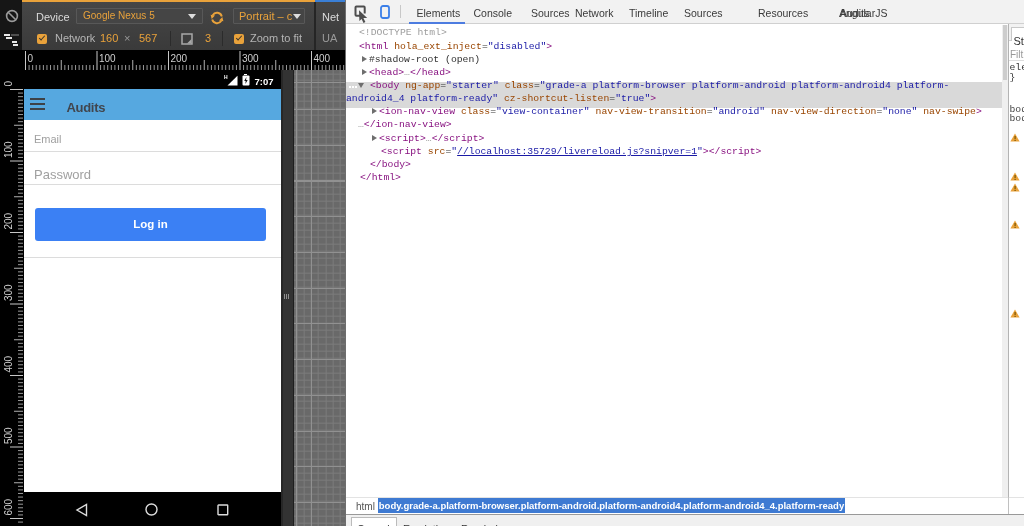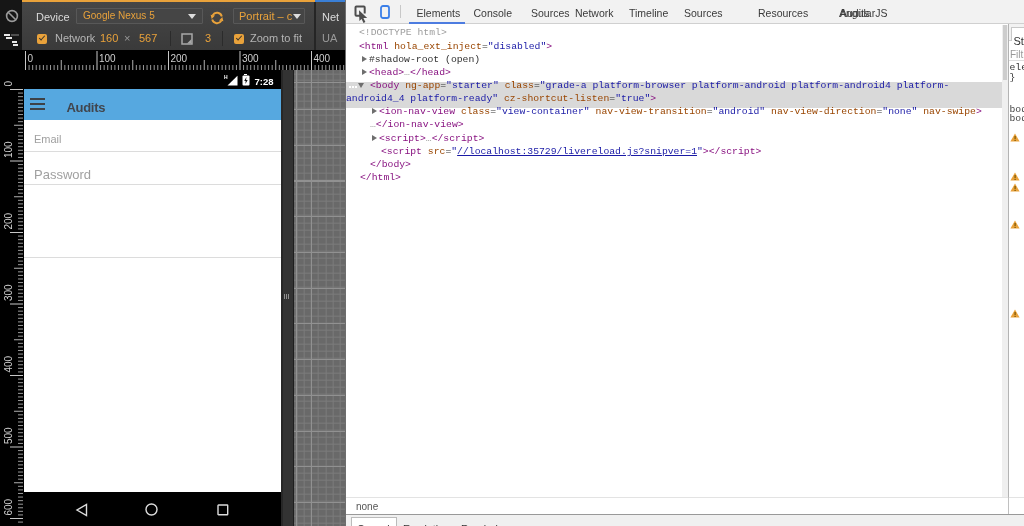--- a/index.html
+++ b/index.html
@@ -309,33 +309,34 @@
 <div class="abs" style="left:23.5px;top:70px;width:257px;height:19px;background:#000"></div>
 <div class="abs" style="left:224px;top:73.5px;font-size:5px;color:#fff;font-weight:bold">H</div>
 <svg class="abs" style="left:226.5px;top:75px" width="11" height="11">
       <path d="M0.5 10.5 L10.5 10.5 L10.5 0.8 Z" fill="#fff"></path>
     </svg>
 <div class="abs" style="left:243.5px;top:73.5px;width:3px;height:1.5px;background:#fff"></div>
 <svg class="abs" style="left:241.5px;top:74.5px" width="8" height="11">
   <rect x="0.5" y="0.5" width="7" height="10" rx="1" fill="#fff"></rect>
   <path d="M4.4 2 L2.2 6 L3.7 6 L3.4 9 L5.7 5 L4.1 5 Z" fill="#111"></path>
 </svg>
-<div class="abs" style="left:254.5px;top:75.5px;font-size:9.5px;font-weight:bold;color:#fff">7:28</div>
+<div class="abs" style="left:254.5px;top:75.5px;font-size:9.5px;font-weight:bold;color:#fff">7:07</div>
 
 <div class="abs" style="left:23.5px;top:89px;width:257px;height:31.4px;background:#56a8e0"></div>
 <div class="abs" style="left:29.8px;top:98.3px;width:15px;height:2.2px;background:#3d4248"></div>
 <div class="abs" style="left:29.8px;top:102.9px;width:15px;height:2.2px;background:#3d4248"></div>
 <div class="abs" style="left:29.8px;top:107.5px;width:15px;height:2.2px;background:#3d4248"></div>
 <div class="abs" style="left:66.5px;top:99.6px;font-size:13px;font-weight:bold;color:#41464e;letter-spacing:-0.3px">Audits</div>
 
 <div class="abs" style="left:23.5px;top:120.4px;width:257px;height:371.6px;background:#fff"></div>
 <div class="abs" style="left:34px;top:133px;font-size:11px;color:#a0a0a0">Email</div>
 <div class="abs" style="left:23.5px;top:150.7px;width:257px;height:1px;background:#dcdcdc"></div>
 <div class="abs" style="left:34px;top:166.5px;font-size:13px;color:#a0a0a0">Password</div>
 <div class="abs" style="left:23.5px;top:184px;width:257px;height:1px;background:#dcdcdc"></div>
+<div class="abs" style="left:35px;top:208px;width:231px;height:33px;background:#3b80f4;border-radius:3px;text-align:center;line-height:33px;font-size:11.5px;font-weight:bold;color:#fff">Log in</div>
 <div class="abs" style="left:23.5px;top:257px;width:257px;height:1px;background:#dcdcdc"></div>
 
 <div class="abs" style="left:23.5px;top:492px;width:257px;height:34px;background:#000"></div>
 <svg class="abs" style="left:74.5px;top:502.5px" width="13" height="14">
   <path d="M11.5 1.5 L11.5 12.5 L2 7 Z" fill="none" stroke="#dcdcdc" stroke-width="1.4"></path>
 </svg>
 <svg class="abs" style="left:145px;top:503px" width="13" height="13">
   <circle cx="6.5" cy="6.5" r="5.5" fill="none" stroke="#dcdcdc" stroke-width="1.4"></circle>
 </svg>
 <svg class="abs" style="left:217px;top:503.5px" width="12" height="12">
@@ -368,21 +369,21 @@
 <div class="abs" style="left:346px;top:81.6px;width:656px;height:26.3px;background:#d9d9d9"></div>
 <div class="abs" style="left:348.5px;top:86px;width:2px;height:2px;background:#fff;box-shadow:3px 0 #fff,6px 0 #fff"></div>
 
 <div class="crow" style="left:359px;top:26.40px"><span style="color:#9d9d9d">&lt;!DOCTYPE&nbsp;html&gt;</span></div>
 <div class="crow" style="left:359px;top:39.55px"><span style="color:#881280">&lt;html</span><span style="color:#303030">&nbsp;</span><span style="color:#994500">hola_ext_inject</span><span style="color:#303030">=</span><span style="color:#1a1aa6">"disabled"</span><span style="color:#881280">&gt;</span></div>
 <div class="crow" style="left:369px;top:52.70px"><span style="color:#303030">#shadow-root&nbsp;(open)</span></div>
 <div class="crow" style="left:369px;top:65.85px"><span style="color:#881280">&lt;head&gt;</span><span style="color:#9d9d9d">…</span><span style="color:#881280">&lt;/head&gt;</span></div>
 <div class="crow" style="left:370px;top:79.00px"><span style="color:#881280">&lt;body</span><span style="color:#303030">&nbsp;</span><span style="color:#994500">ng-app</span><span style="color:#303030">=</span><span style="color:#1a1aa6">"starter"</span><span style="color:#303030">&nbsp;</span><span style="color:#994500">class</span><span style="color:#303030">=</span><span style="color:#1a1aa6">"grade-a&nbsp;platform-browser&nbsp;platform-android&nbsp;platform-android4&nbsp;platform-</span></div>
 <div class="crow" style="left:346px;top:92.15px"><span style="color:#1a1aa6">android4_4&nbsp;platform-ready"</span><span style="color:#303030">&nbsp;</span><span style="color:#994500">cz-shortcut-listen</span><span style="color:#303030">=</span><span style="color:#1a1aa6">"true"</span><span style="color:#881280">&gt;</span></div>
 <div class="crow" style="left:379px;top:105.30px"><span style="color:#881280">&lt;ion-nav-view</span><span style="color:#303030">&nbsp;</span><span style="color:#994500">class</span><span style="color:#303030">=</span><span style="color:#1a1aa6">"view-container"</span><span style="color:#303030">&nbsp;</span><span style="color:#994500">nav-view-transition</span><span style="color:#303030">=</span><span style="color:#1a1aa6">"android"</span><span style="color:#303030">&nbsp;</span><span style="color:#994500">nav-view-direction</span><span style="color:#303030">=</span><span style="color:#1a1aa6">"none"</span><span style="color:#303030">&nbsp;</span><span style="color:#994500">nav-swipe</span><span style="color:#881280">&gt;</span></div>
-<div class="crow" style="left:370px;top:118.45px"><span style="color:#9d9d9d">…</span><span style="color:#881280">&lt;/ion-nav-view&gt;</span></div>
+<div class="crow" style="left:358px;top:118.45px"><span style="color:#9d9d9d">…</span><span style="color:#881280">&lt;/ion-nav-view&gt;</span></div>
 <div class="crow" style="left:379px;top:131.60px"><span style="color:#881280">&lt;script&gt;</span><span style="color:#9d9d9d">…</span><span style="color:#881280">&lt;/script&gt;</span></div>
 <div class="crow" style="left:381px;top:144.75px"><span style="color:#881280">&lt;script</span><span style="color:#303030">&nbsp;</span><span style="color:#994500">src</span><span style="color:#303030">=</span><span style="color:#1a1aa6">"</span><span style="color:#1a1aa6;text-decoration:underline">//localhost:35729/livereload.js?snipver=1</span><span style="color:#1a1aa6">"</span><span style="color:#881280">&gt;</span><span style="color:#881280">&lt;/script&gt;</span></div>
 <div class="crow" style="left:370px;top:157.90px"><span style="color:#881280">&lt;/body&gt;</span></div>
 <div class="crow" style="left:360px;top:171.05px"><span style="color:#881280">&lt;/html&gt;</span></div>
 <div style="position:absolute;left:361.5px;top:55.8px;width:0;height:0;border-left:5px solid #6e6e6e;border-top:3.5px solid transparent;border-bottom:3.5px solid transparent"></div>
     <div style="position:absolute;left:361.5px;top:68.95px;width:0;height:0;border-left:5px solid #6e6e6e;border-top:3.5px solid transparent;border-bottom:3.5px solid transparent"></div>
     <div style="position:absolute;left:357.5px;top:83.4px;width:0;height:0;border-top:5px solid #6e6e6e;border-left:3.5px solid transparent;border-right:3.5px solid transparent"></div>
     <div style="position:absolute;left:371.5px;top:108.4px;width:0;height:0;border-left:5px solid #6e6e6e;border-top:3.5px solid transparent;border-bottom:3.5px solid transparent"></div>
     <div style="position:absolute;left:371.5px;top:134.7px;width:0;height:0;border-left:5px solid #6e6e6e;border-top:3.5px solid transparent;border-bottom:3.5px solid transparent"></div>
 
@@ -417,21 +418,22 @@
       <rect x="4.5" y="3" width="1.2" height="3" fill="#7a5500"></rect>
       <rect x="4.5" y="6.8" width="1.2" height="1.2" fill="#7a5500"></rect>
     </svg>
     <svg style="position:absolute;left:1010px;top:308.5px" width="10" height="9">
       <path d="M5 0.5 L9.6 8.5 L0.4 8.5 Z" fill="#e9a23b"></path>
       <rect x="4.5" y="3" width="1.2" height="3" fill="#7a5500"></rect>
       <rect x="4.5" y="6.8" width="1.2" height="1.2" fill="#7a5500"></rect>
     </svg>
 
 <div class="abs" style="left:346px;top:497px;width:678px;height:16.5px;background:#fff;border-top:1px solid #e3e3e3"></div>
-<div class="abs" style="left:356px;top:500.5px;font-size:10px;color:#555">none</div>
+<div class="abs" style="left:356px;top:500.5px;font-size:10px;color:#555">html</div>
+<div class="abs" style="left:378px;top:497.5px;width:467px;height:15.5px;background:#3e7ad2;color:#fff;font-size:9.5px;font-weight:bold;line-height:15px;text-align:center;white-space:nowrap;overflow:hidden">body.grade-a.platform-browser.platform-android.platform-android4.platform-android4_4.platform-ready</div>
 
 <div class="abs" style="left:346px;top:513.5px;width:678px;height:1px;background:#999"></div>
 <div class="abs" style="left:346px;top:514.5px;width:678px;height:11.5px;background:#f0f0f0"></div>
 <div class="abs" style="left:350.8px;top:516.5px;width:46px;height:9.5px;background:#fff;border:1px solid #bbb;border-bottom:none"></div>
 <div class="abs" style="left:357px;top:522.5px;font-size:10.5px;color:#333">Console</div>
 <div class="abs" style="left:403px;top:522.5px;font-size:10.5px;color:#333">Emulation</div>
 <div class="abs" style="left:461px;top:522.5px;font-size:10.5px;color:#333">Rendering</div>
 <div class="abs" style="left:1007.5px;top:497px;width:1px;height:16.5px;background:#c0c0c0"></div>
 
 </div>

